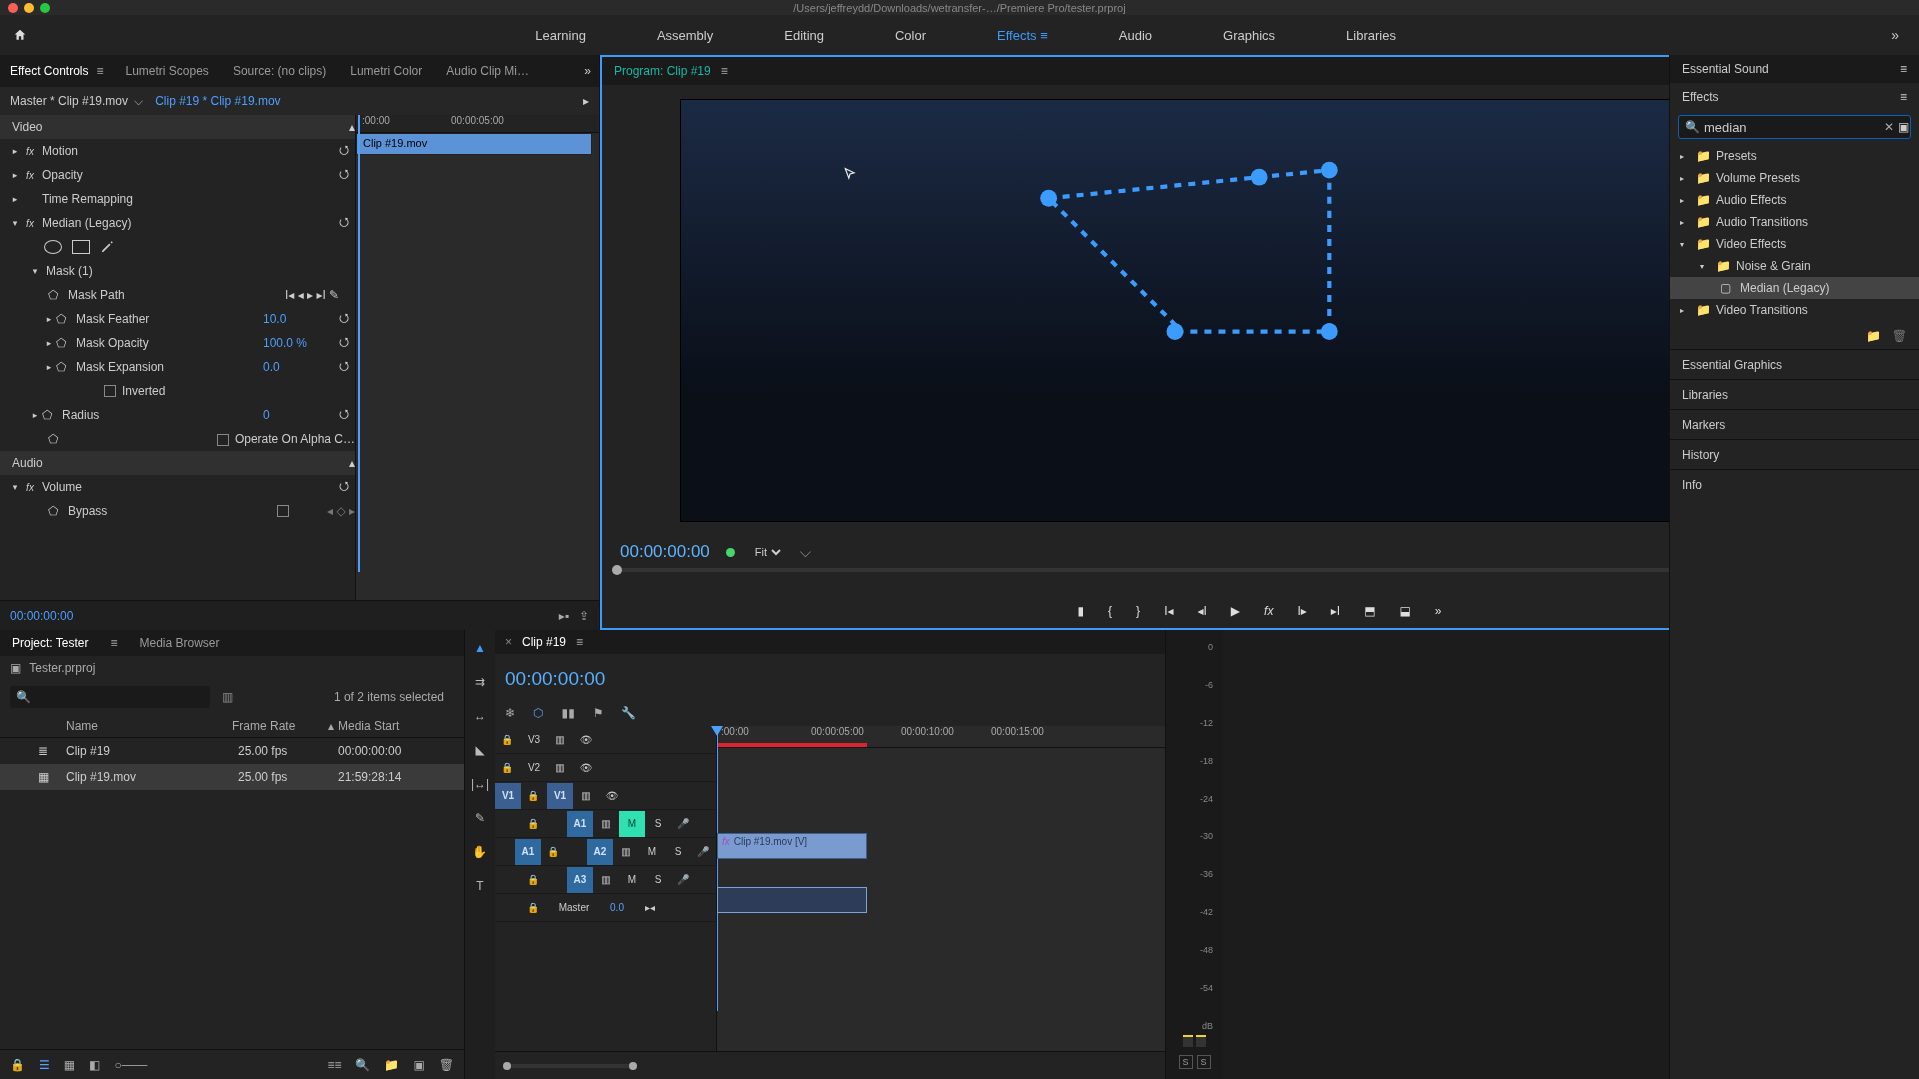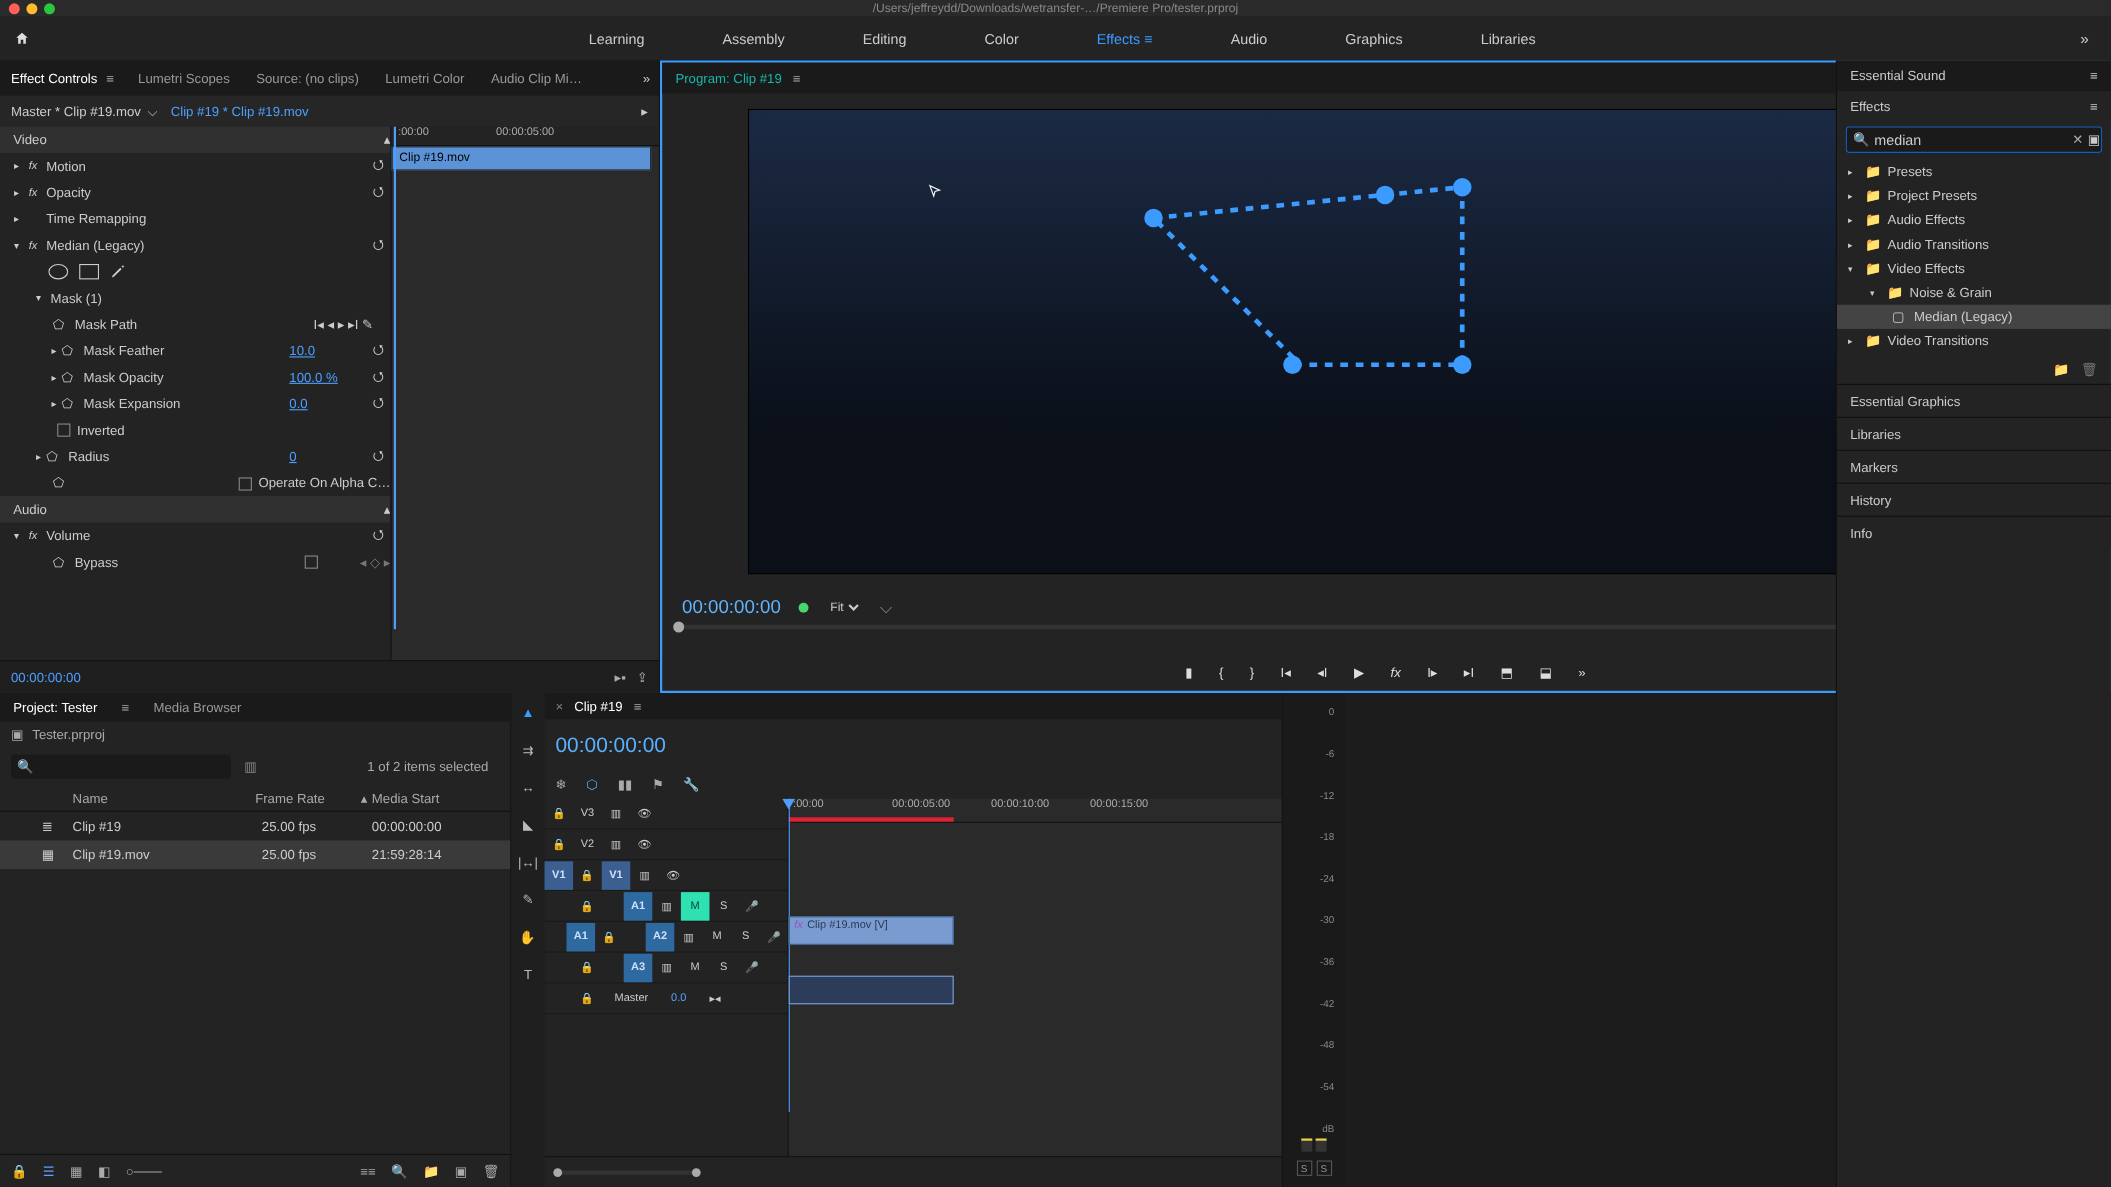--- a/index.html
+++ b/index.html
@@ -38,21 +38,21 @@
 
 .ec-body { flex:1; display:flex; overflow:hidden; }
 .ec-props { width:355px; overflow:auto; }
 .ec-mini-timeline { flex:1; background:#2a2a2a; border-left:1px solid #111; position:relative; }
 
 .ec-row { display:flex; align-items:center; height:24px; padding-left:8px; }
 .ec-row.section { background:#303030; font-weight:500; }
 .ec-caret { width:14px; text-align:center; color:#ccc; font-size:9px; }
 .ec-fx  { width:16px; text-align:center; font-size:10px; font-style:italic; color:#ccc; }
 .ec-label { flex:1; padding-left:4px; }
-.ec-value { color:#4d9fff; width:70px;text-decoration:underline; }
+.ec-value { color:#4d9fff; width:70px; }
 .ec-reset { width:22px; text-align:center; }
 .ec-stop  { width:16px; color:#ccc; }
 .checkbox { width:12px; height:12px; border:1px solid #888; display:inline-block; vertical-align:middle; margin-right:6px; }
 
 .mask-shapes { display:flex; gap:10px; padding-left:44px; align-items:center; height:24px; }
 .shape-ellipse, .shape-rect { width:18px; height:14px; border:1.5px solid #ccc; }
 .shape-ellipse { border-radius:50%; }
 .pen-icon svg { width:14px; height:14px; }
 
 .ec-time-ruler { position:absolute; top:0; left:0; right:0; height:18px; background:#232323; border-bottom:1px solid #111; font-size:10px; color:#aaa; display:flex; }
@@ -275,21 +275,21 @@
             <span class="ec-value">100.0 %</span>
             <span class="ec-reset">⭯</span>
           </div>
         <div class="ec-row" style="padding-left:42px">
             <span class="ec-caret">▸</span>
             <span class="ec-stop">⬠</span>
             <span class="ec-label">Mask Expansion</span>
             <span class="ec-value">0.0</span>
             <span class="ec-reset">⭯</span>
           </div>
-        <div class="ec-row" style="padding-left:52px">
+        <div class="ec-row" style="padding-left:104px">
             <span class="checkbox"></span>
             <span>Inverted</span>
           </div>
         <div class="ec-row" style="padding-left:28px">
             <span class="ec-caret">▸</span>
             <span class="ec-stop">⬠</span>
             <span class="ec-label">Radius</span>
             <span class="ec-value">0</span>
             <span class="ec-reset">⭯</span>
           </div>
@@ -405,21 +405,21 @@
   </div>
   <div class="tree">
     <div class="tree-row">
         <span class="caret">▸</span>
         <span class="fold">📁</span>
         <span>Presets</span>
       </div>
     <div class="tree-row">
         <span class="caret">▸</span>
         <span class="fold">📁</span>
-        <span>Project Presets</span>
+        <span>Volume Presets</span>
       </div>
     <div class="tree-row">
         <span class="caret">▸</span>
         <span class="fold">📁</span>
         <span>Audio Effects</span>
       </div>
     <div class="tree-row">
         <span class="caret">▸</span>
         <span class="fold">📁</span>
         <span>Audio Transitions</span>

